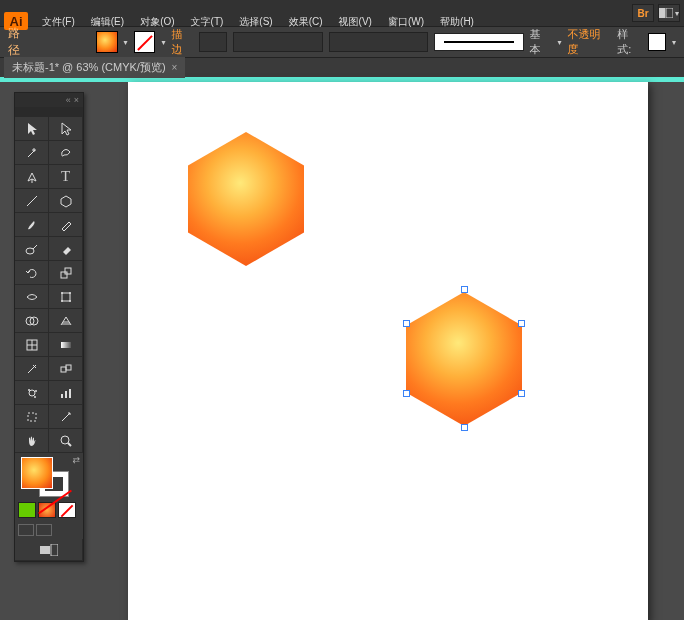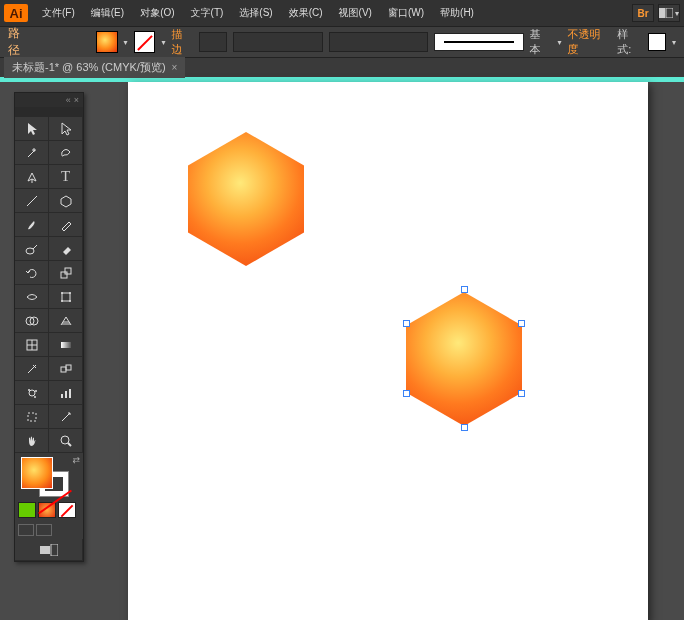--- a/index.html
+++ b/index.html
@@ -1,17 +1,17 @@
 <!DOCTYPE html>
 <html><head>
 <meta charset="utf-8">
 <style>
 *{margin:0;padding:0;box-sizing:border-box;font-family:"Microsoft YaHei",Arial,sans-serif;font-size:11px;color:#ccc;user-select:none}
 body{width:684px;height:620px;background:#4a4a4a;overflow:hidden}
-.menubar{height:26px;background:#323232;display:flex;align-items:center;padding:12px 4px;gap:0}
+.menubar{height:26px;background:#323232;display:flex;padding:12px 4px;gap:0}
 .ai-logo{width:24px;height:18px;background:#ff7700;color:#4b1a00;font-weight:bold;font-size:13px;display:flex;align-items:center;justify-content:center;margin-right:6px;border-radius:2px}
 .menu-item{padding:3px 8px;color:#ddd;font-size:10px}
 .menu-right{margin-left:auto;display:flex;gap:4px;align-items:center}
 .sq{width:22px;height:18px;background:#3a3a3a;border:1px solid #222;display:flex;align-items:center;justify-content:center}
 .optbar{height:32px;background:#3e3e3e;display:flex;align-items:center;padding:0 8px;gap:6px;border-top:1px solid #222;border-bottom:1px solid #222}
 .optlabel{color:#fdba74;font-size:12px;margin-right:12px}
 .swatch{width:22px;height:22px;border:1px solid #000}
 .swatch.grad{background:radial-gradient(circle at 40% 40%,#ffe066 0%,#ff8c1a 50%,#e6330d 100%)}
 .swatch.none{background:#fff;position:relative}
 .swatch.none::after{content:'';position:absolute;left:0;right:0;top:50%;border-top:2px solid red;transform:rotate(-45deg)}

